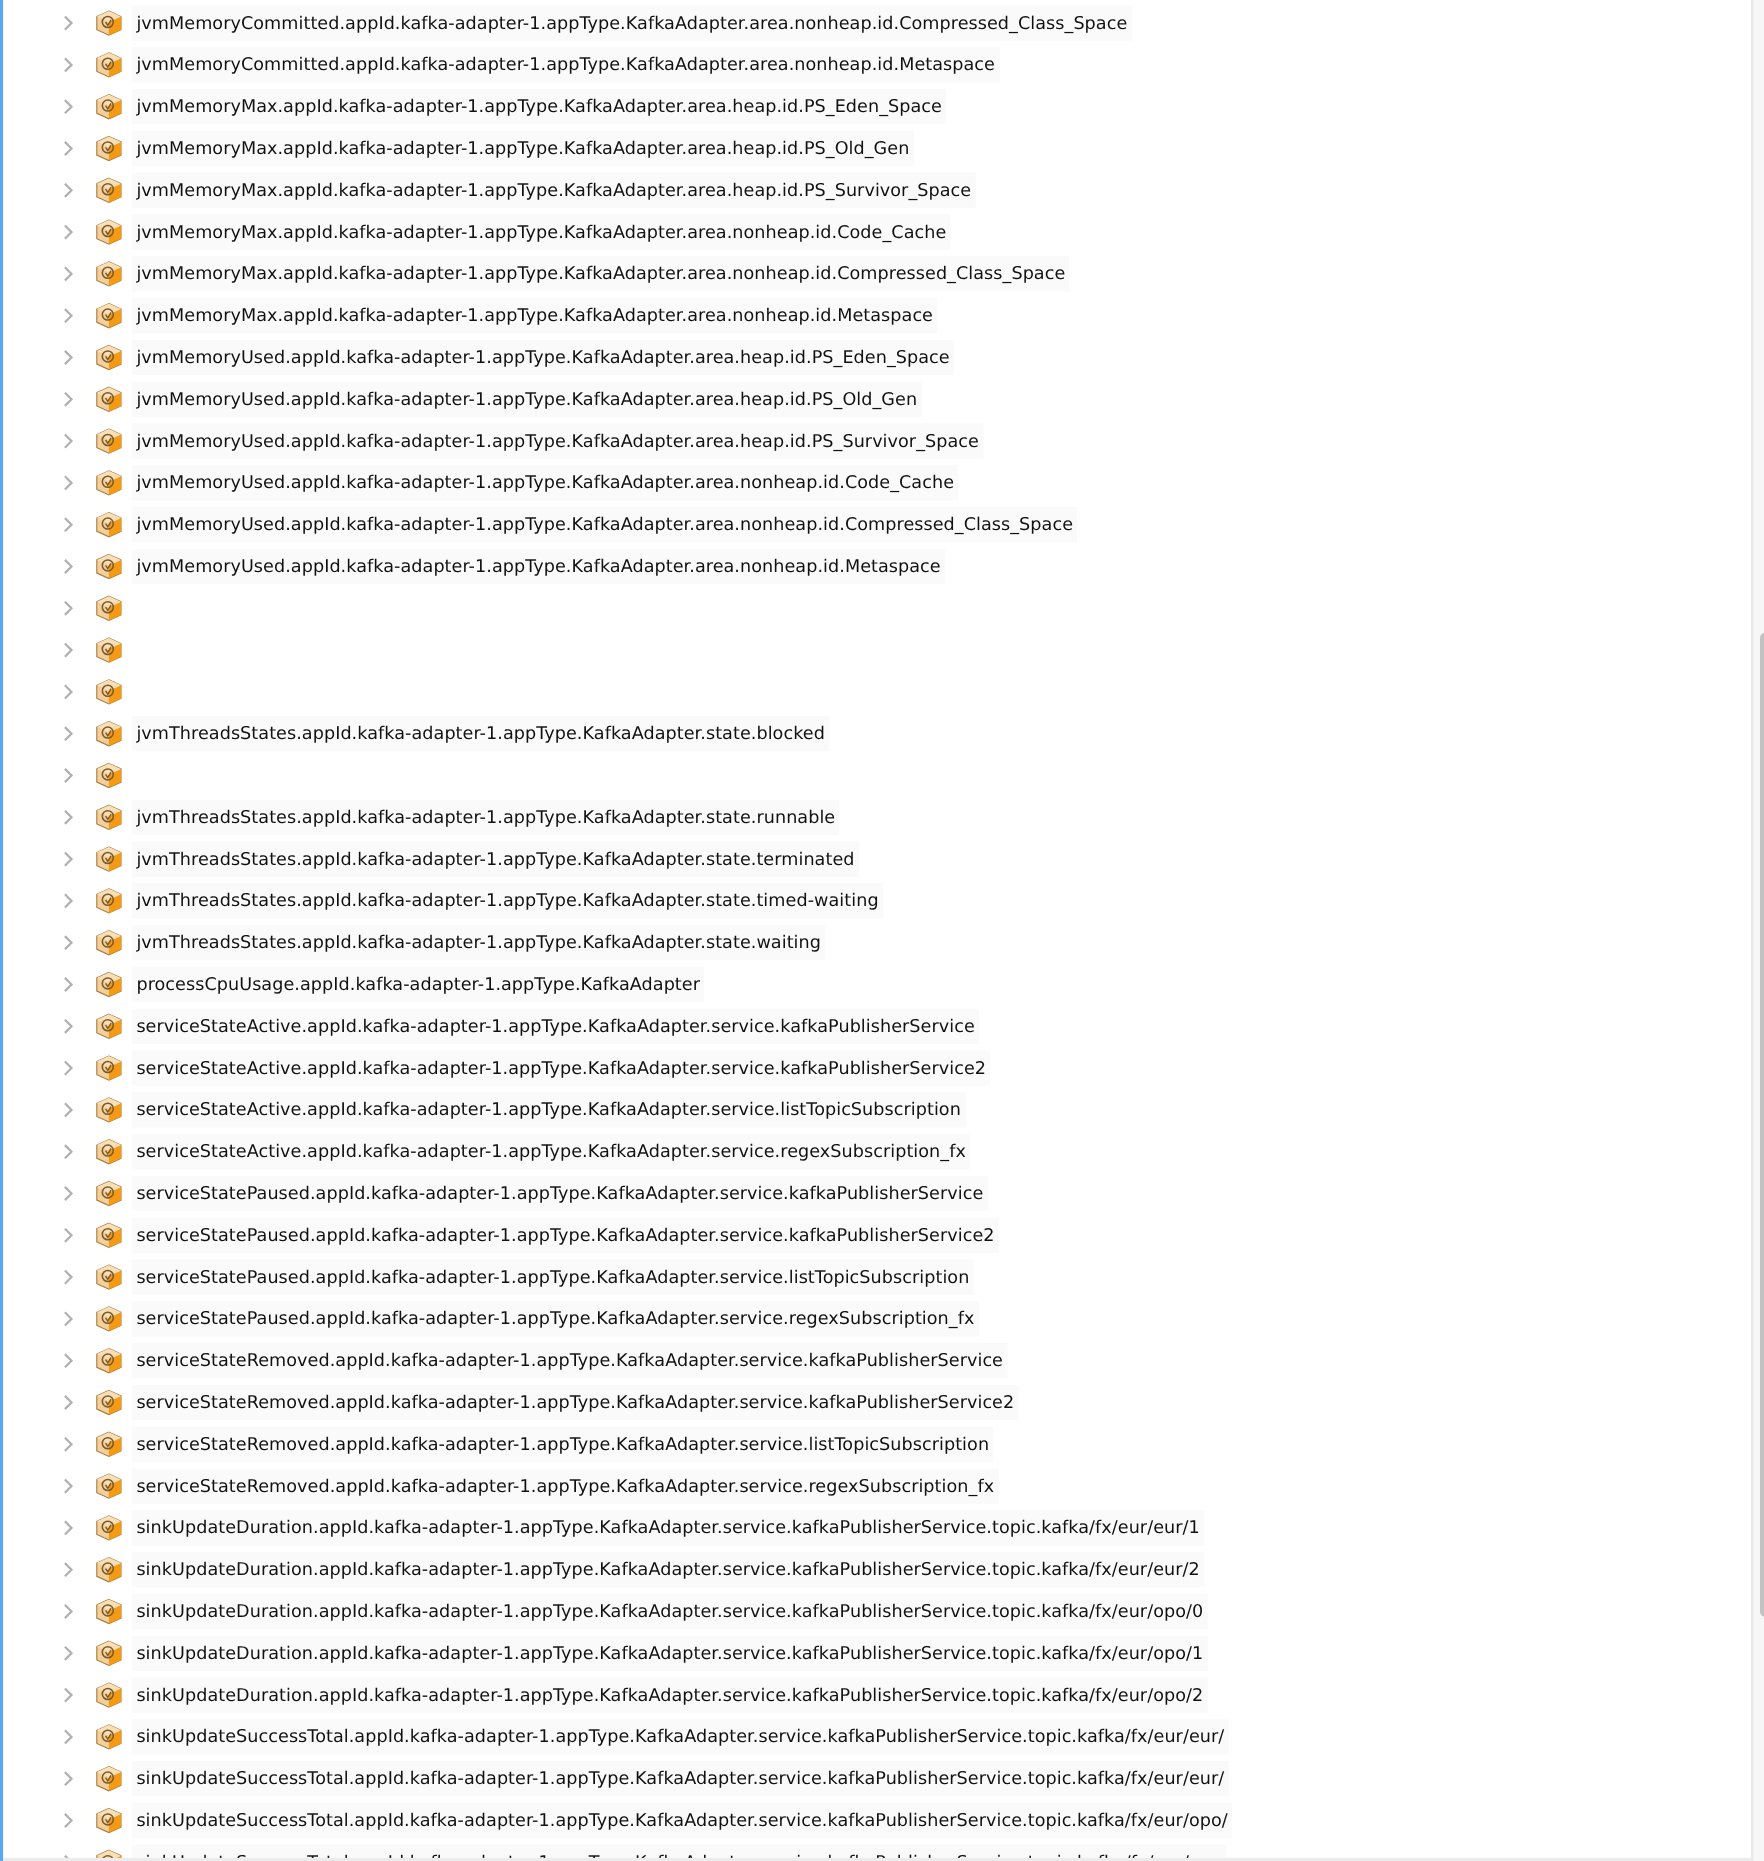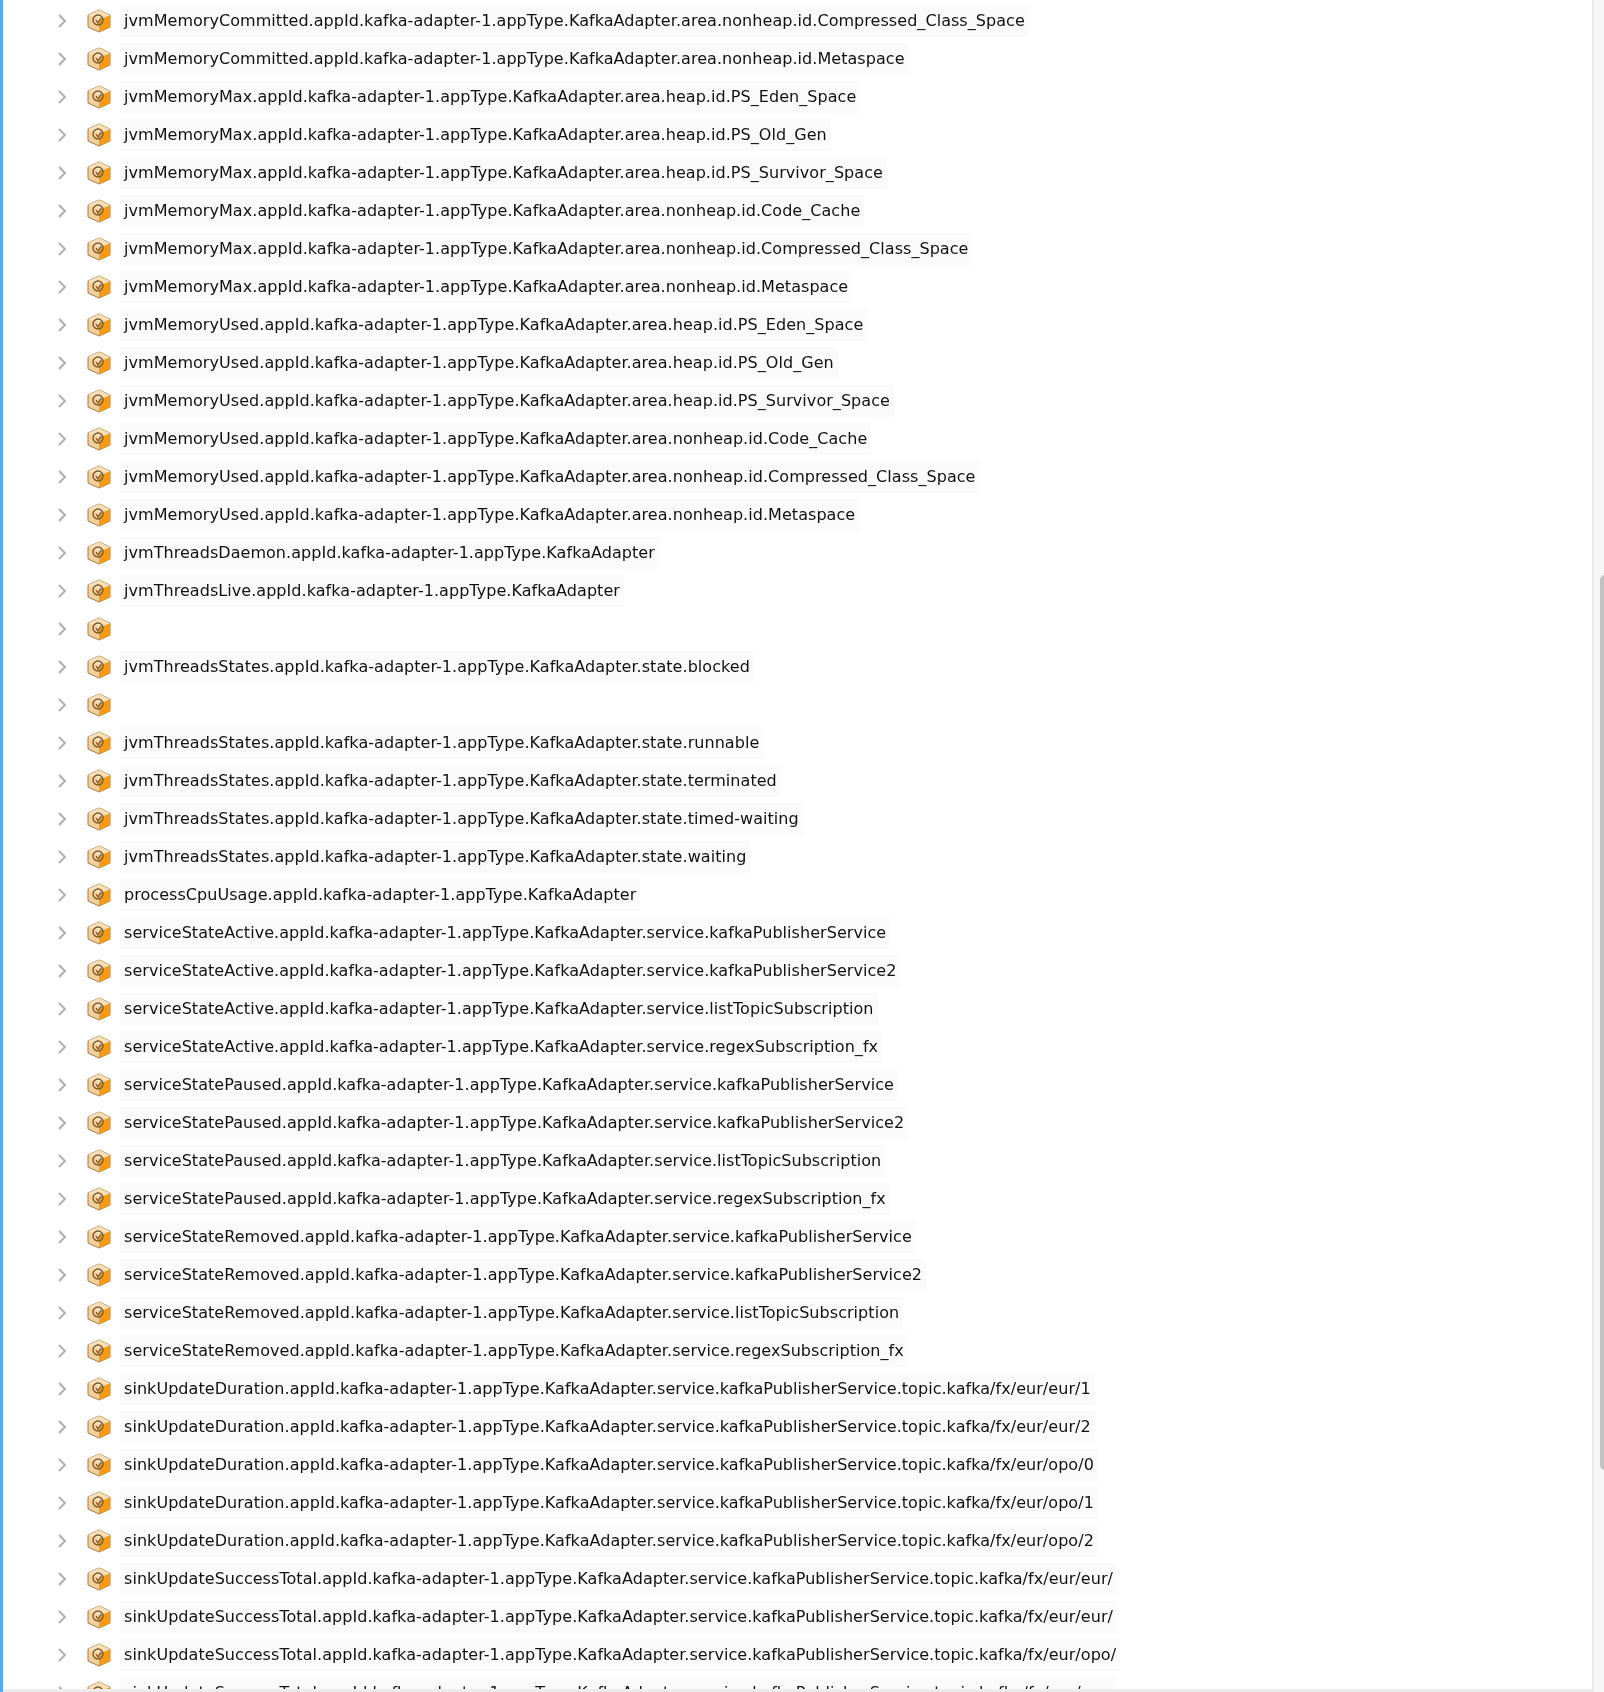--- a/index.html
+++ b/index.html
@@ -238,34 +238,32 @@
     <svg class="chev" viewBox="0 0 14 16">
       <polyline points="4,2 10,8 4,14" fill="none" stroke="#b0b0b0" stroke-width="2"></polyline>
     </svg>
     <svg class="icon" viewBox="0 0 26 24">
       <polygon points="13,1 24,6 24,18 13,23 2,18 2,6" fill="#f3cf9b" stroke="#a77a3c" stroke-width="1"></polygon>
       <polygon points="13,11 24,6 24,18 13,23" fill="#f59a12"></polygon>
       <polygon points="2,6 13,1 24,6 13,11" fill="#f8dfb7"></polygon>
       <circle cx="12" cy="11" r="5" fill="none" stroke="#7a5a2a" stroke-width="1.4"></circle>
       <path d="M10 11 l2 3 l3 -5" fill="none" stroke="#7a5a2a" stroke-width="1.3"></path>
     </svg>
-    <span class="label">jvmThreadsDaemon.appId.kafka-adapter-1.appType.KafkaAdapter</span>
   </div>
     <div class="row" style="top: 572px;">
     <svg class="chev" viewBox="0 0 14 16">
       <polyline points="4,2 10,8 4,14" fill="none" stroke="#b0b0b0" stroke-width="2"></polyline>
     </svg>
     <svg class="icon" viewBox="0 0 26 24">
       <polygon points="13,1 24,6 24,18 13,23 2,18 2,6" fill="#f3cf9b" stroke="#a77a3c" stroke-width="1"></polygon>
       <polygon points="13,11 24,6 24,18 13,23" fill="#f59a12"></polygon>
       <polygon points="2,6 13,1 24,6 13,11" fill="#f8dfb7"></polygon>
       <circle cx="12" cy="11" r="5" fill="none" stroke="#7a5a2a" stroke-width="1.4"></circle>
       <path d="M10 11 l2 3 l3 -5" fill="none" stroke="#7a5a2a" stroke-width="1.3"></path>
     </svg>
-    <span class="label">jvmThreadsLive.appId.kafka-adapter-1.appType.KafkaAdapter</span>
   </div>
     <div class="row" style="top: 610px;">
     <svg class="chev" viewBox="0 0 14 16">
       <polyline points="4,2 10,8 4,14" fill="none" stroke="#b0b0b0" stroke-width="2"></polyline>
     </svg>
     <svg class="icon" viewBox="0 0 26 24">
       <polygon points="13,1 24,6 24,18 13,23 2,18 2,6" fill="#f3cf9b" stroke="#a77a3c" stroke-width="1"></polygon>
       <polygon points="13,11 24,6 24,18 13,23" fill="#f59a12"></polygon>
       <polygon points="2,6 13,1 24,6 13,11" fill="#f8dfb7"></polygon>
       <circle cx="12" cy="11" r="5" fill="none" stroke="#7a5a2a" stroke-width="1.4"></circle>

